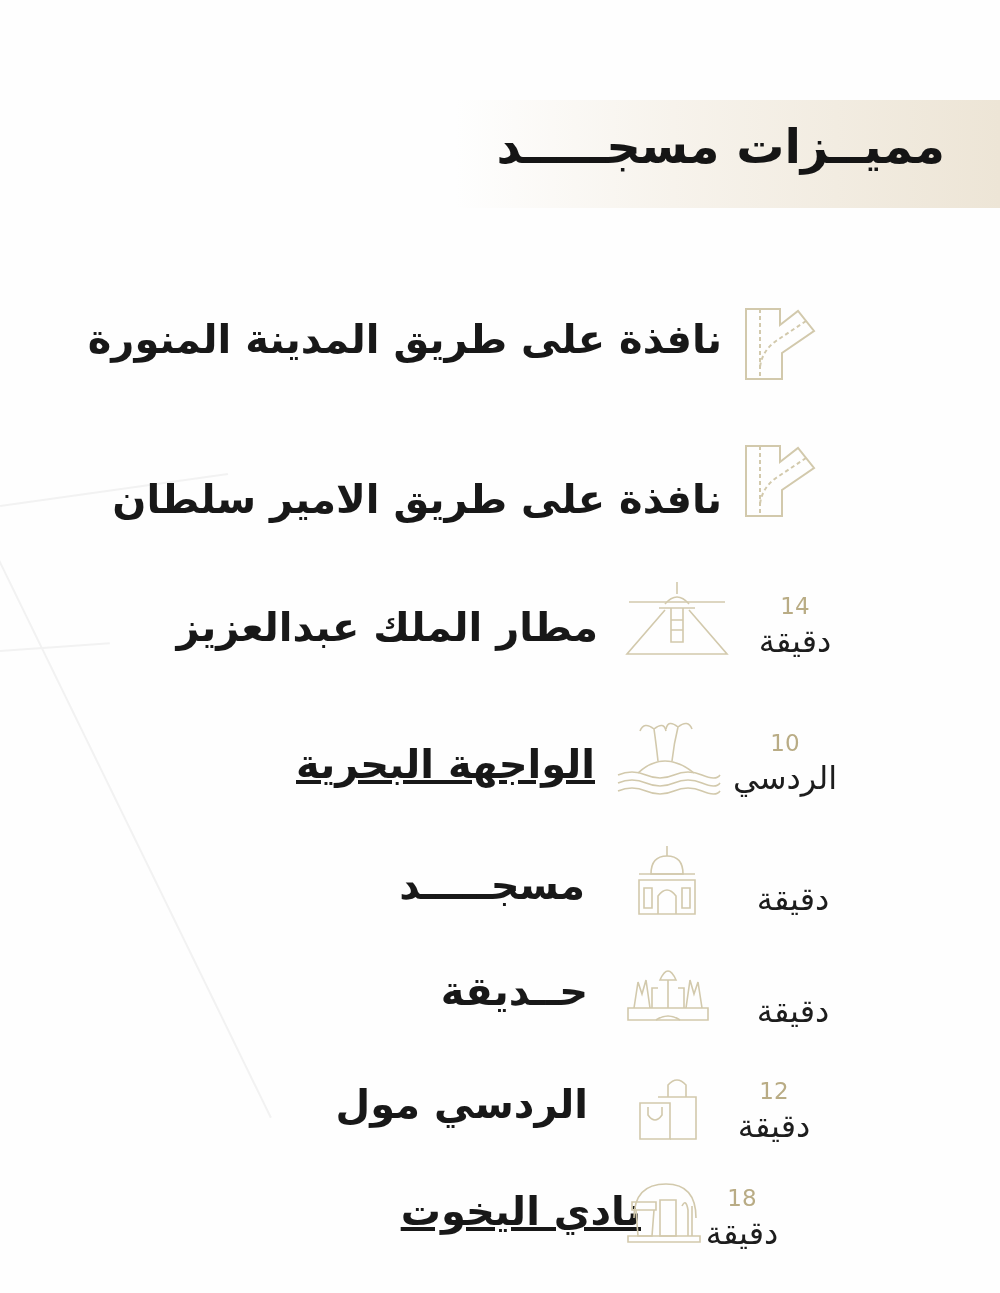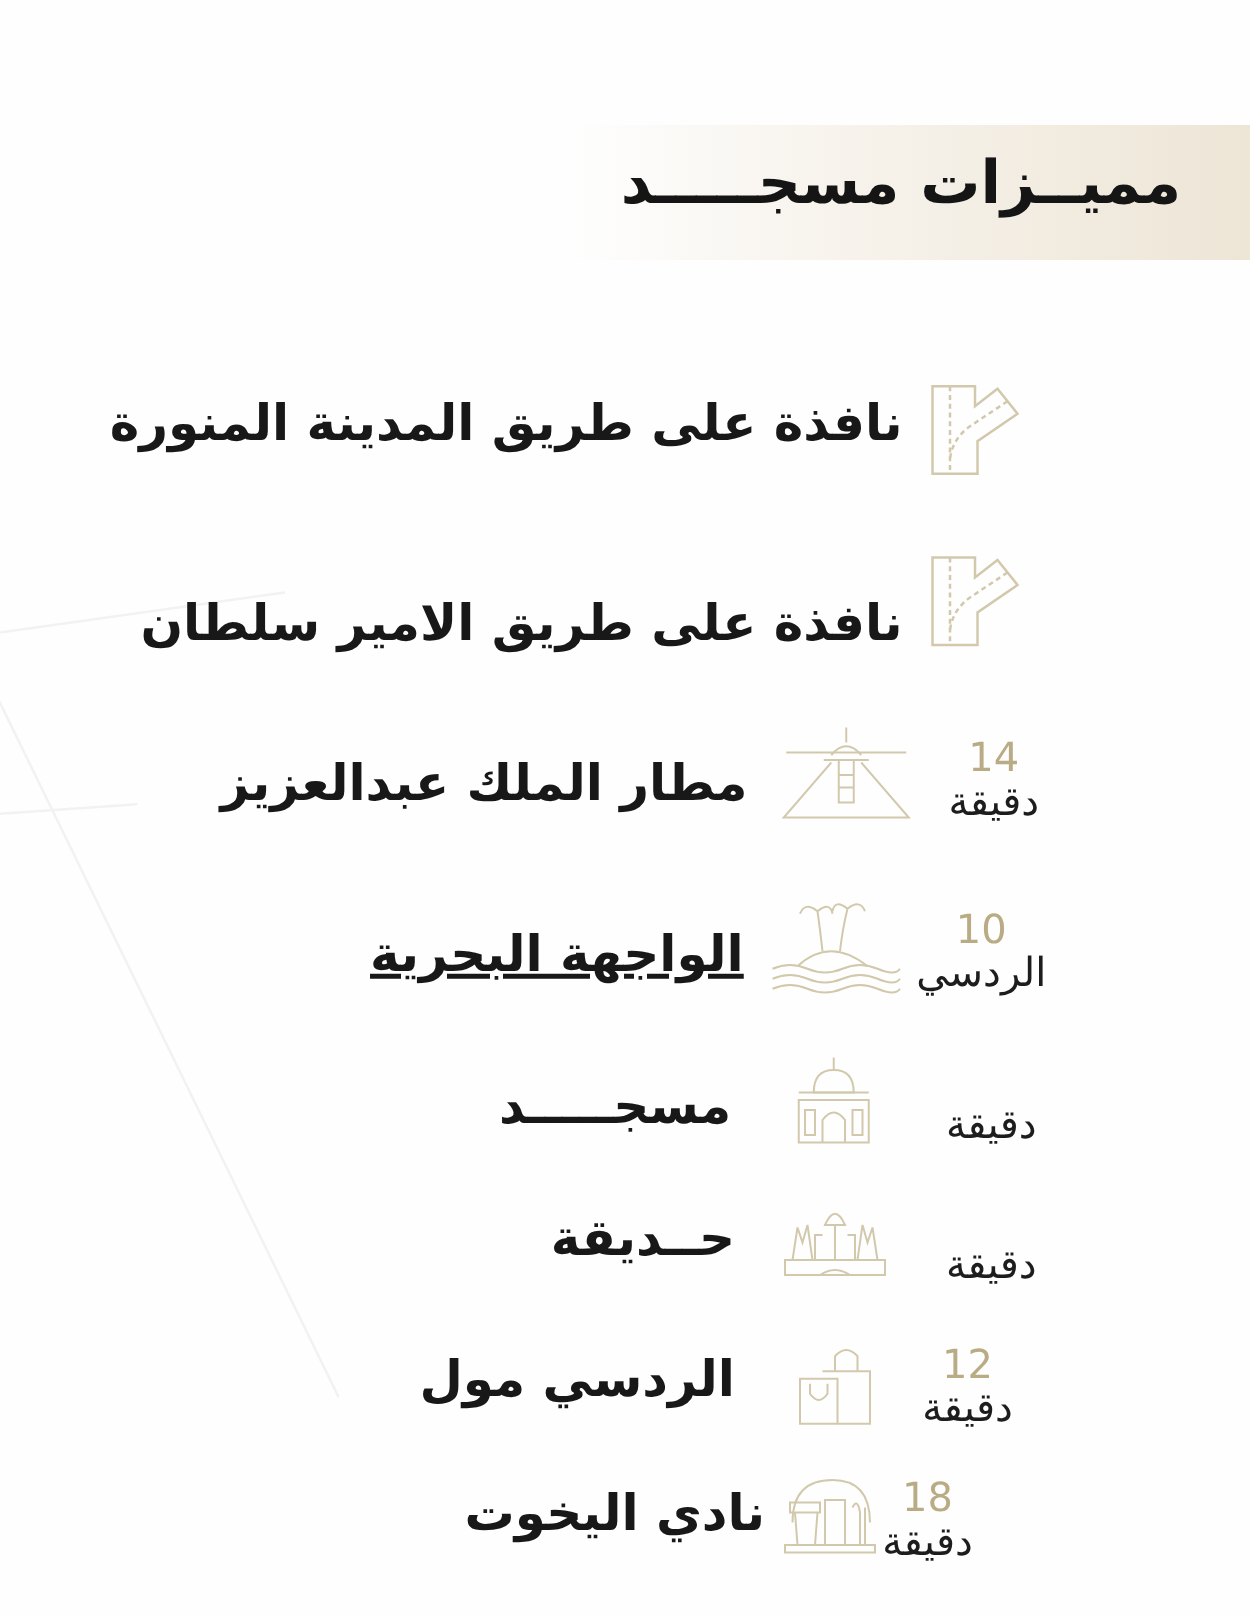--- a/index.html
+++ b/index.html
@@ -20,21 +20,21 @@
       color: #151515;
     }
     .row { position: absolute; left: 0; width: 1000px; }
     .label {
       position: absolute; direction: rtl; white-space: nowrap;
       font-size: 40px; font-weight: bold; color: #181818;
     }
     .icon { position: absolute; }
     .icon svg { display: block; }
     .time { position: absolute; text-align: center; width: 110px; }
-    .time .num { display: block; font-size: 32px; color: #b9ac85; line-height: 32px; }
+    .time .num { display: block; font-size: 23px; color: #b9ac85; line-height: 32px; }
     .time .unit { display: block; font-size: 32px; color: #1d1d1d; line-height: 38px; direction: rtl; }
   </style>
 </head>
 <body>
 
 <div class="bg-line" style="left:0;top:505px;width:230px;height:2px;transform:rotate(-8deg);"></div>
 <div class="bg-line" style="left:0;top:560px;width:620px;height:2px;transform:rotate(64deg);"></div>
 <div class="bg-line" style="left:0;top:650px;width:110px;height:2px;transform:rotate(-4deg);"></div>
 
 <div class="banner"></div>
@@ -143,21 +143,21 @@
       <path d="M12 30 V38 Q19 48 26 38 V30"></path>
     </svg>
   </div>
   <div class="time" style="left:719px;top:0;">
     <span class="num">12</span>
     <span class="unit">دقيقة</span>
   </div>
 </div>
 
 <div class="row" style="top:1182px;">
-  <div class="label" style="right:388px;top:6px;">نادي اليخوت</div>
+  <div class="label" style="right:359px;top:6px;text-decoration:underline;">نادي اليخوت</div>
   <div class="icon" style="left:626px;top:-4px;">
     <svg width="76" height="66" viewBox="0 0 76 66" fill="none" stroke="#d2c9ac" stroke-width="1.6">
       <path d="M8 40 Q8 6 40 6 Q70 6 70 40"></path>
       <path d="M6 24 H30 V32 H6 Z"></path>
       <path d="M10 32 L12 58 H26 L28 32"></path>
       <path d="M34 22 H50 V58 H34 Z"></path>
       <path d="M56 28 Q60 20 62 32 V58 M66 28 V58"></path>
       <path d="M2 58 H74 V64 H2 Z"></path>
     </svg>
   </div>

